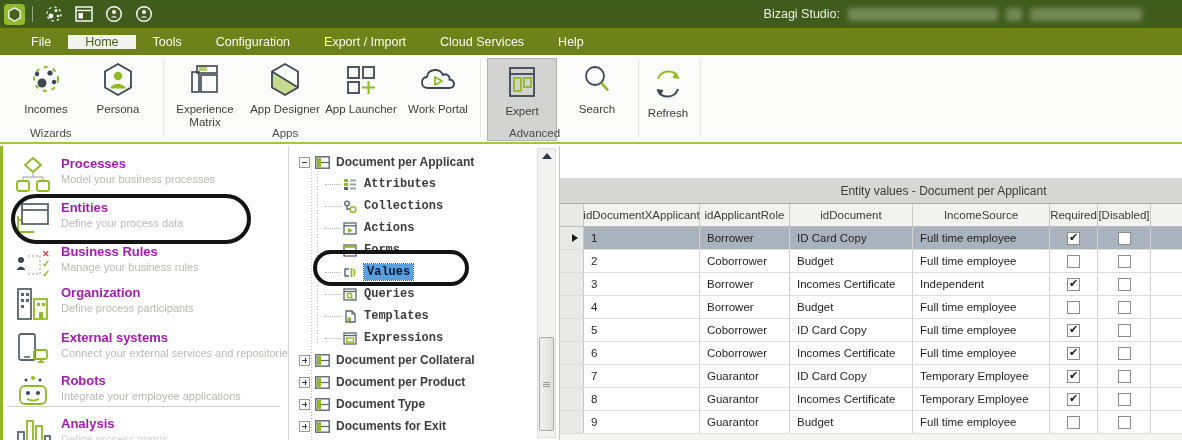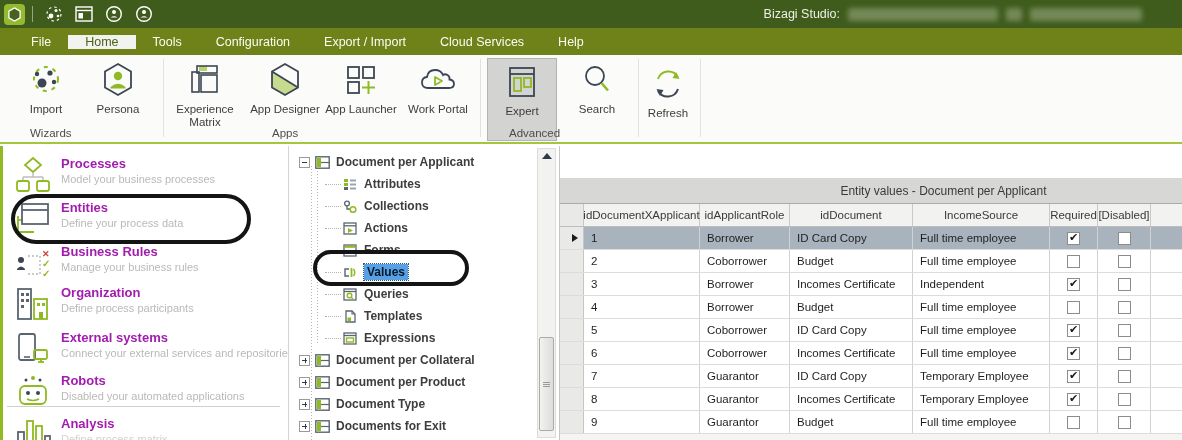--- a/index.html
+++ b/index.html
@@ -40,21 +40,21 @@
   .sbtitle { font-size:13px; font-weight:bold; color:#a21caf; }
   .sbsub { font-size:11px; color:#b9b9b7; margin-top:2px; white-space:nowrap; }
   .sb-divider { position:absolute; left:4px; right:8px; top:260px; border-top:1px solid #d0d0cf; }
   .ellipse-anno { position:absolute; border:4px solid #141414; pointer-events:none; }
 
   
   .treepanel { position:relative; width:271px; height:294px; background:#fff; border-right:1px solid #c6c6c4; overflow:hidden;text-align:right; }
   .tree { position:absolute; left:0; top:5px; width:240px; }
   .trow { height:22px; display:flex; align-items:center; font-size:12px; color:#3d3d3d; font-weight:bold; cursor:default; position:relative; }
   .trow.lvl0 { padding-left:10px; }
-  .trow.lvl1 { padding-left:36px; }
+  .trow.lvl1 { padding-left:36px;font-family:Liberation Mono, monospace; }
   .expbox { width:11px; height:11px; border:1px solid #9a9a9a; background:#fff; margin-right:5px; position:relative; flex:0 0 11px; }
   .expbox::before, .expbox.minus::before { content:""; position:absolute; left:2px; top:4.5px; width:5px; height:1px; background:#2b3a4d; }
   .expbox.plus::after { content:""; position:absolute; left:4.5px; top:2px; width:1px; height:5px; background:#2b3a4d; }
   .tstub { width:16px; flex:0 0 16px; border-top:1px dotted #b5b5b5; margin-right:2px; }
   .ticon { width:15px; height:14px; margin-right:6px; flex:0 0 15px; display:flex; align-items:center; }
   .tlabel { white-space:nowrap; }
   .tlabel.sel { background:#58a0e4; color:#06182b; padding:1px 3px; outline:1px dotted #2b5d8c; }
   .treeline { position:absolute; width:1px; background-image:repeating-linear-gradient(to bottom,#b5b5b5 0 1px,transparent 1px 3px); }
   .vscroll { position:absolute; right:3px; top:2px; width:19px; height:290px; background:#f2f2f0; border:1px solid #dddddb; }
   .vs-up { position:absolute; top:3px; left:3px; width:11px; height:8px; }
@@ -144,21 +144,21 @@
     <div class="rbtn" style="left:16px; width:60px">
       <div class="ric">
         <svg width="34" height="34" viewBox="0 0 34 34">
             <circle cx="17" cy="16" r="12" fill="none" stroke="#8fba22" stroke-width="2" stroke-dasharray="4 5"></circle>
             <circle cx="13" cy="20" r="4.5" fill="#3c4653"></circle>
             <circle cx="21" cy="10" r="2.6" fill="#3c4653"></circle>
             <circle cx="25" cy="19" r="2.2" fill="#3c4653"></circle>
             <circle cx="8" cy="11" r="2.2" fill="#3c4653"></circle>
           </svg>
       </div>
-      <div class="rlb">Import</div>
+      <div class="rlb">Incomes</div>
     </div>
     <div class="rbtn" style="left:88px; width:60px">
       <div class="ric">
         <svg width="36" height="36" viewBox="0 0 36 36">
             <polygon points="18,2 31,9.5 31,25.5 18,33 5,25.5 5,9.5" fill="none" stroke="#3c4653" stroke-width="1.8"></polygon>
             <circle cx="18" cy="14" r="4.2" fill="#8fba22"></circle>
             <path d="M10.5 25 Q18 18.5 25.5 25 L25.5 26.5 L10.5 26.5 Z" fill="#8fba22"></path>
           </svg>
       </div>
       <div class="rlb">Persona</div>
@@ -349,21 +349,21 @@
               <circle cx="19" cy="5" r="2" fill="#8fba22"></circle>
               <circle cx="26" cy="7" r="1.5" fill="#3c4653"></circle>
               <rect x="6" y="13" width="26" height="18" rx="5" fill="none" stroke="#8fba22" stroke-width="1.8"></rect>
               <circle cx="14" cy="20" r="2" fill="#3c4653"></circle>
               <circle cx="24" cy="20" r="2" fill="#3c4653"></circle>
               <path d="M13 26 Q19 29 25 26" fill="none" stroke="#8fba22" stroke-width="1.6"></path>
             </svg>
         </span>
         <span class="sbtext">
           <div class="sbtitle">Robots</div>
-          <div class="sbsub">Disabled your automated applications</div>
+          <div class="sbsub">Integrate your employee applications</div>
         </span>
       </div>
 
       <div class="sb-divider"></div>
 
       <div class="sbitem" style="top:270px">
         <span class="sbicon">
           <svg width="38" height="38" viewBox="0 0 38 38">
               <rect x="4" y="16" width="6" height="18" fill="none" stroke="#5a6570" stroke-width="1.8"></rect>
               <rect x="13" y="5" width="6" height="29" fill="none" stroke="#8fba22" stroke-width="1.8"></rect>

